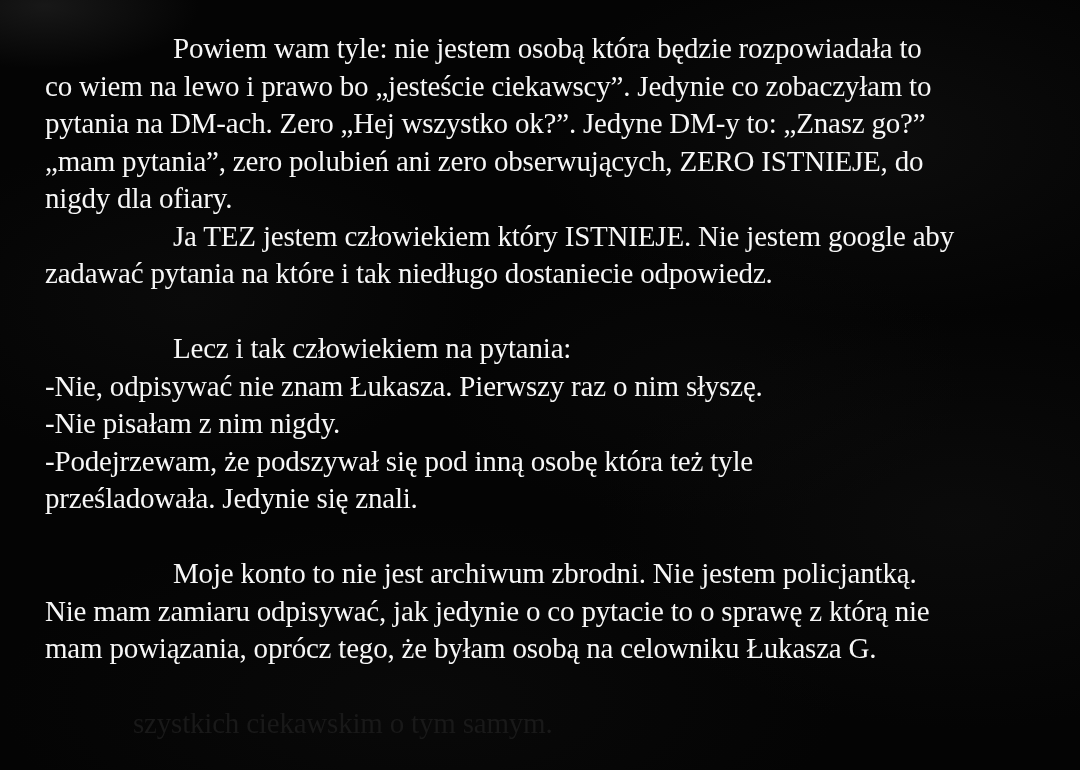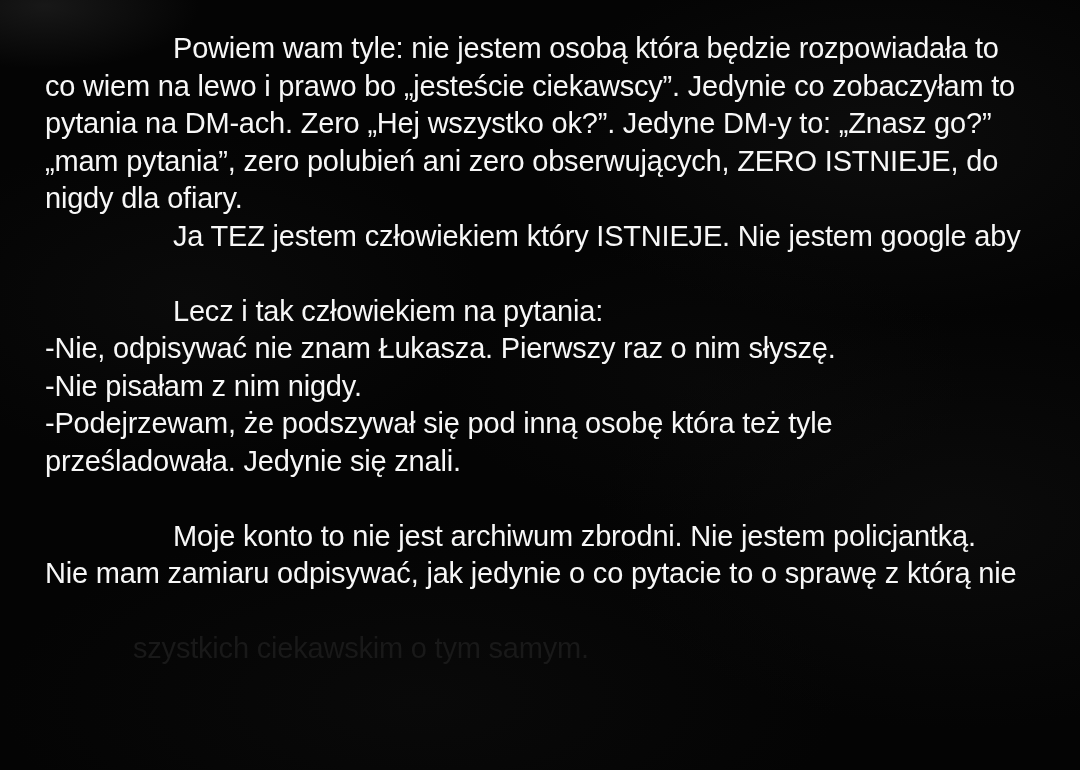--- a/index.html
+++ b/index.html
@@ -29,20 +29,21 @@
     width: 1010px;
     color: #f7f7f7;
     font-size: 29px;
     line-height: 37.5px;
     letter-spacing: -0.2px;
     font-weight: 400;
   }
   .line {
     white-space: pre;
     height: 37.5px;
+    font-family: Liberation Serif, serif;
   }
   .line.indent {
     padding-left: 128px;
   }
   .sig-row {
     position: relative;
   }
   .ghost {
     position: absolute;
     left: 88px;
@@ -56,28 +57,30 @@
 <body>
 
 <div class="page">
   <div class="text-block">
     <div class="line indent">Powiem wam tyle: nie jestem osobą która będzie rozpowiadała to</div>
     <div class="line">co wiem na lewo i prawo bo „jesteście ciekawscy”. Jedynie co zobaczyłam to</div>
     <div class="line">pytania na DM-ach. Zero „Hej wszystko ok?”. Jedyne DM-y to: „Znasz go?”</div>
     <div class="line">„mam pytania”, zero polubień ani zero obserwujących, ZERO ISTNIEJE, do</div>
     <div class="line">nigdy dla ofiary.</div>
     <div class="line indent">Ja TEZ jestem człowiekiem który ISTNIEJE. Nie jestem google aby</div>
+    <div class="line">zadawać pytania na które i tak niedługo dostaniecie odpowiedz.</div>
     <div class="line blank"></div>
     <div class="line indent">Lecz i tak człowiekiem na pytania:</div>
     <div class="line">-Nie, odpisywać nie znam Łukasza. Pierwszy raz o nim słyszę.</div>
     <div class="line">-Nie pisałam z nim nigdy.</div>
     <div class="line">-Podejrzewam, że podszywał się pod inną osobę która też tyle</div>
     <div class="line">prześladowała. Jedynie się znali.</div>
     <div class="line blank"></div>
     <div class="line indent">Moje konto to nie jest archiwum zbrodni. Nie jestem policjantką.</div>
     <div class="line">Nie mam zamiaru odpisywać, jak jedynie o co pytacie to o sprawę z którą nie</div>
+    <div class="line">mam powiązania, oprócz tego, że byłam osobą na celowniku Łukasza G.</div>
     <div class="line blank"></div>
     <div class="line sig-row">
       <span class="ghost">szystkich ciekawskim o tym samym.</span>
       
     </div>
   </div>
 </div>
 
 </body></html>

